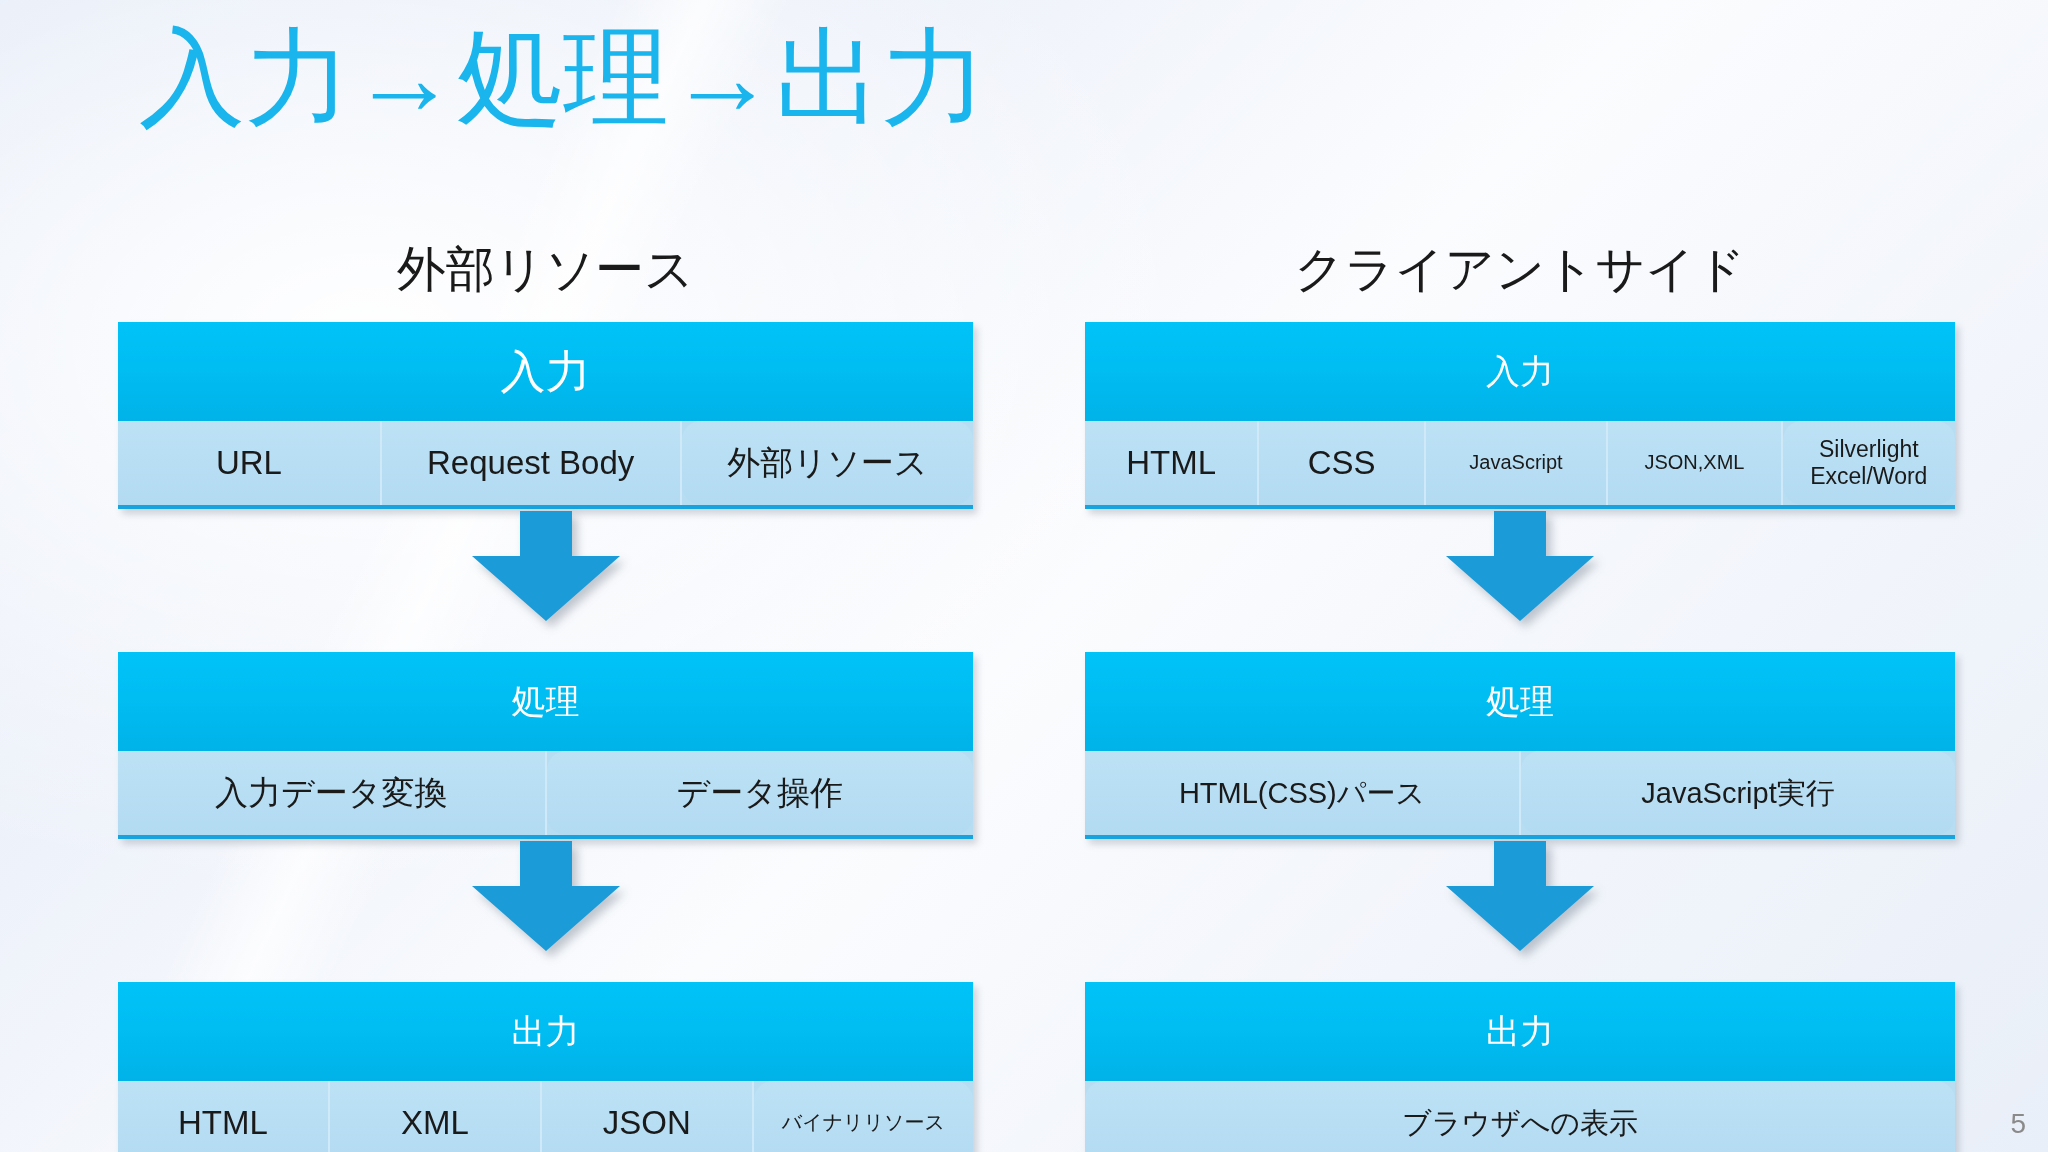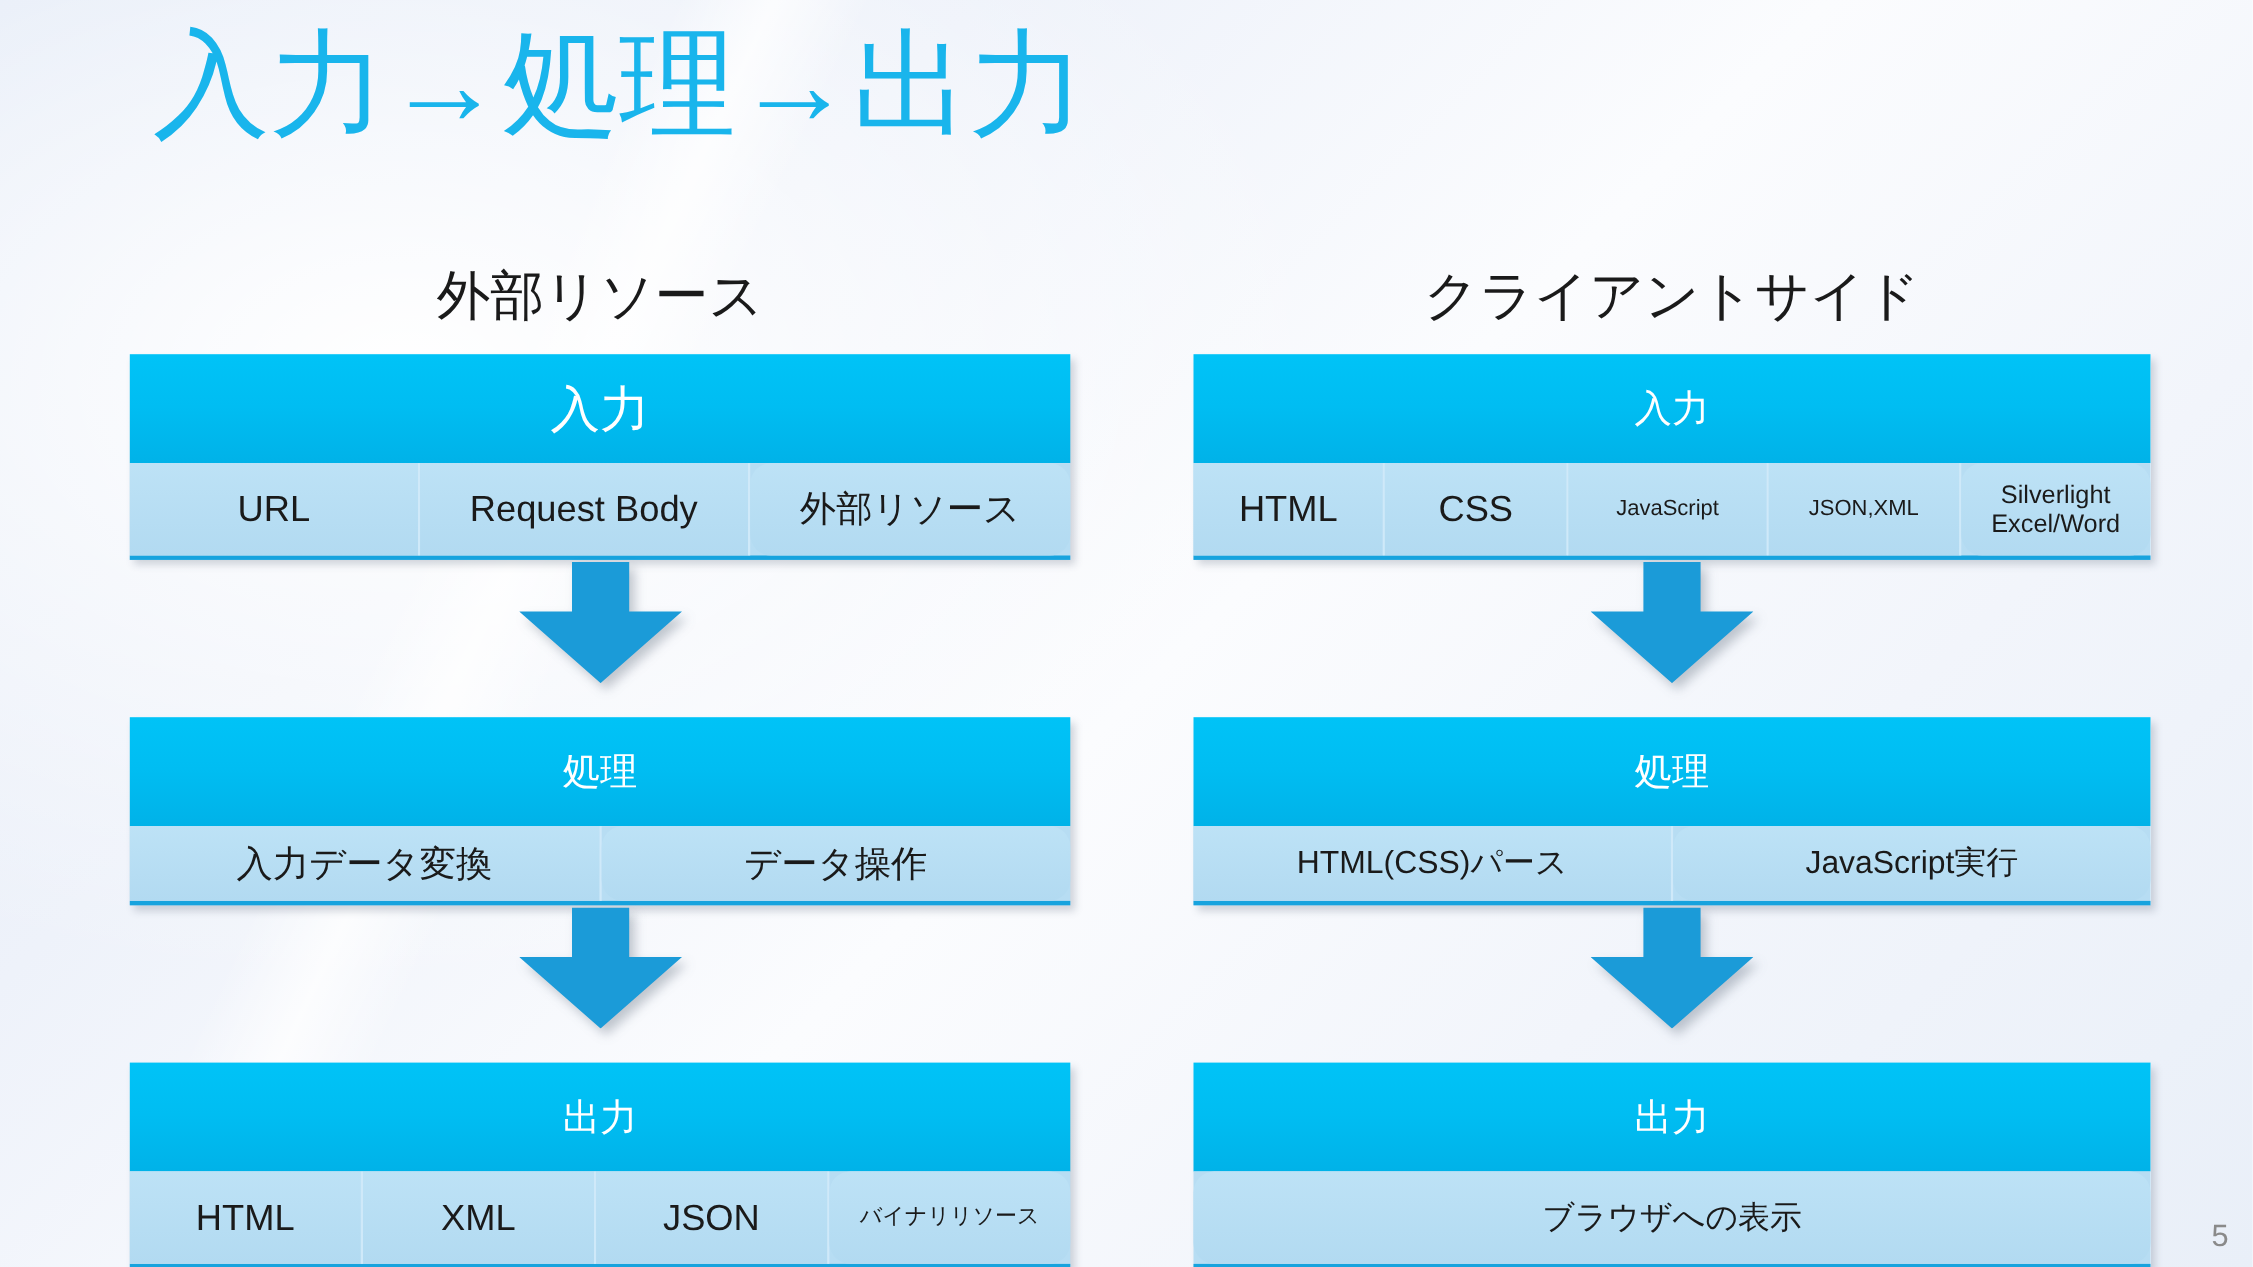--- a/index.html
+++ b/index.html
@@ -96,21 +96,21 @@
     align-items: center;
     justify-content: center;
     text-align: center;
     border-right: 2px solid #cfe9f9;
     box-sizing: border-box;
     padding: 4px 6px;
     line-height: 1.18;
   }
   .cell:last-child { border-right: none; border-radius: 19px; }
   .cells.h-in  .cell { height: 84px; }
-  .cells.h-pr  .cell { height: 68px; }
+  .cells.h-pr  .cell { height: 84px; }
   .cells.h-out .cell { height: 84px; }
 
   .fs-lg { font-size: 33px; }
   .fs-md { font-size: 29px; }
   .fs-sm { font-size: 20px; }
   .fs-xs { font-size: 23px; }
 
   .arrow-wrap {
     height: 115px;
     position: relative;

